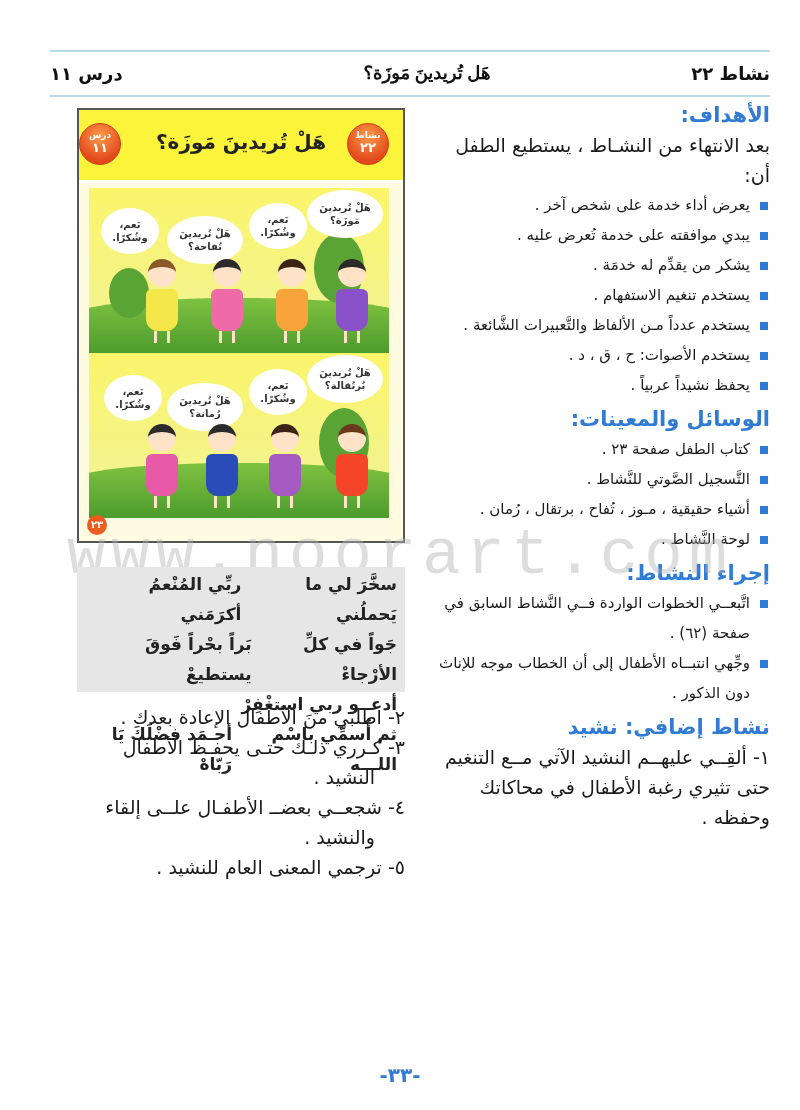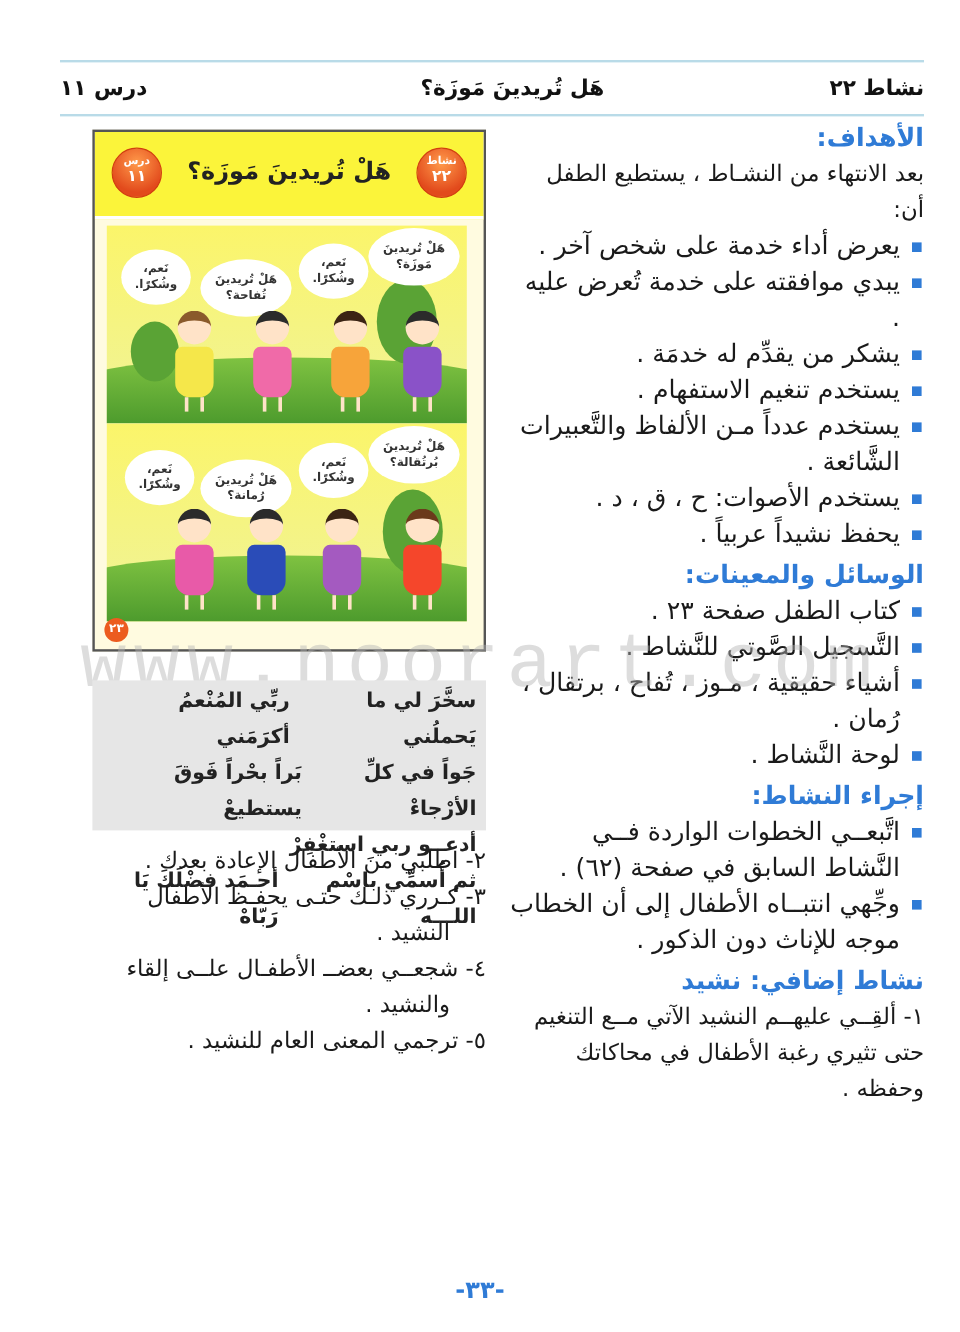--- a/index.html
+++ b/index.html
@@ -6,42 +6,42 @@
   html, body { width: 800px; height: 1110px; background: #ffffff; overflow: hidden; }
   body { position: relative; font-family: "DejaVu Sans", sans-serif; color: #1a1a1a; }
 
   .hr { position: absolute; left: 50px; width: 720px; height: 2px; background: #b9dbe8; }
   .hr.top { top: 50px; }
   .hr.bot { top: 95px; }
 
   .header { position: absolute; left: 50px; top: 52px; width: 720px; height: 42px; direction: rtl;
             display: flex; align-items: center; justify-content: space-between; }
   .header span { font-size: 18px; font-weight: bold; color: #111; }
-  .header .title { margin-left: 40px; }
+  .header .title { margin-left: 40px; font-family: Liberation Serif, serif; }
 
   
   .right { position: absolute; right: 30px; top: 100px; width: 345px; direction: rtl; text-align: right; }
   .sec-title { color: #2f7bd6; font-weight: bold; font-size: 21px; line-height: 30px; }
   .para { font-size: 19px; line-height: 30px; }
   ul.b { list-style: none; }
-  ul.b li { font-size: 21px; line-height: 30px; position: relative; padding-right: 20px; }
+  ul.b li { font-size: 15px; line-height: 30px; position: relative; padding-right: 20px; }
   ul.b li .sq { position: absolute; right: 2px; top: 12px; width: 8px; height: 8px; background: #2f7bd6; }
 
   
   .bookpage { position: absolute; left: 77px; top: 108px; width: 328px; height: 435px;
               border: 2px solid #555; background: #fffbe0; overflow: hidden; }
   .bp-head { height: 73px; background: #fbf43a; position: relative; border-bottom: 3px solid #ffffff; }
   .bp-title { position: absolute; left: 0; right: 0; top: 20px; text-align: center; direction: rtl;
               font-size: 20px; font-weight: bold; color: #222; }
   .badge { position: absolute; top: 13px; width: 42px; height: 42px; border-radius: 50%;
            background: radial-gradient(circle at 50% 30%, #ff9a4a, #e24a1c 70%); color: #fff;
            text-align: center; font-weight: bold; font-size: 13px; line-height: 14px; padding-top: 6px;
            border: 1px solid #d13d10; }
   .badge small { display: block; font-size: 9px; line-height: 11px; }
-  .badge.l { left: 14px; }
+  .badge.l { left: 0; }
   .badge.r { right: 14px; }
 
   .scene { position: absolute; left: 10px; width: 300px; height: 165px;
            background: linear-gradient(#fbf56a, #eff39a); overflow: hidden; }
   .scene.s1 { top: 78px; }
   .scene.s2 { top: 243px; }
   .hill { position: absolute; left: -20px; right: -20px; bottom: 0; height: 55px;
           background: linear-gradient(#7fc241, #4d9b2d); border-radius: 60% 60% 0 0 / 40% 40% 0 0; }
   .bubble { position: absolute; background: #fff; border-radius: 50%; text-align: center; direction: rtl;
             font-size: 10px; font-weight: bold; line-height: 13px; color: #333;

